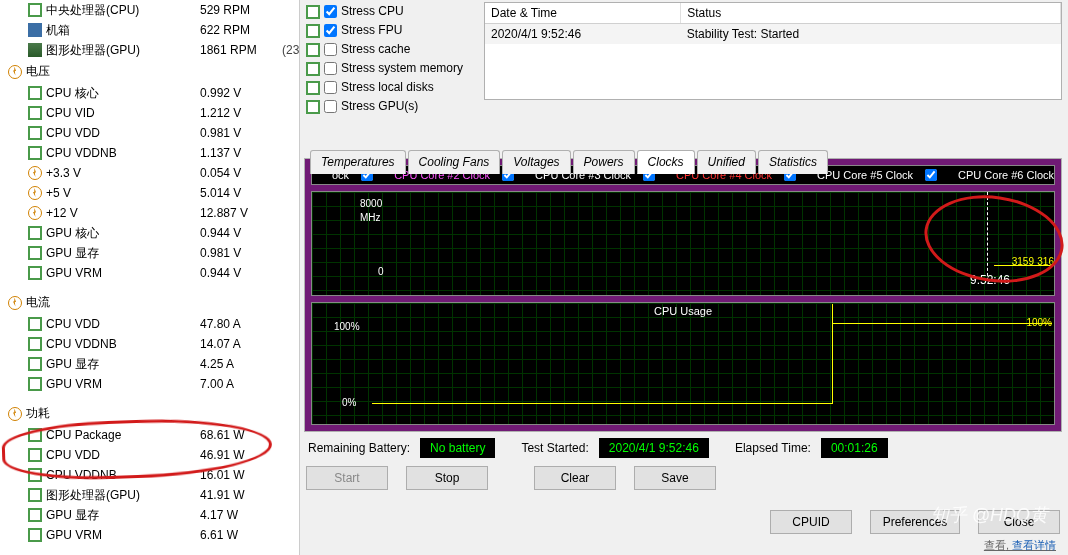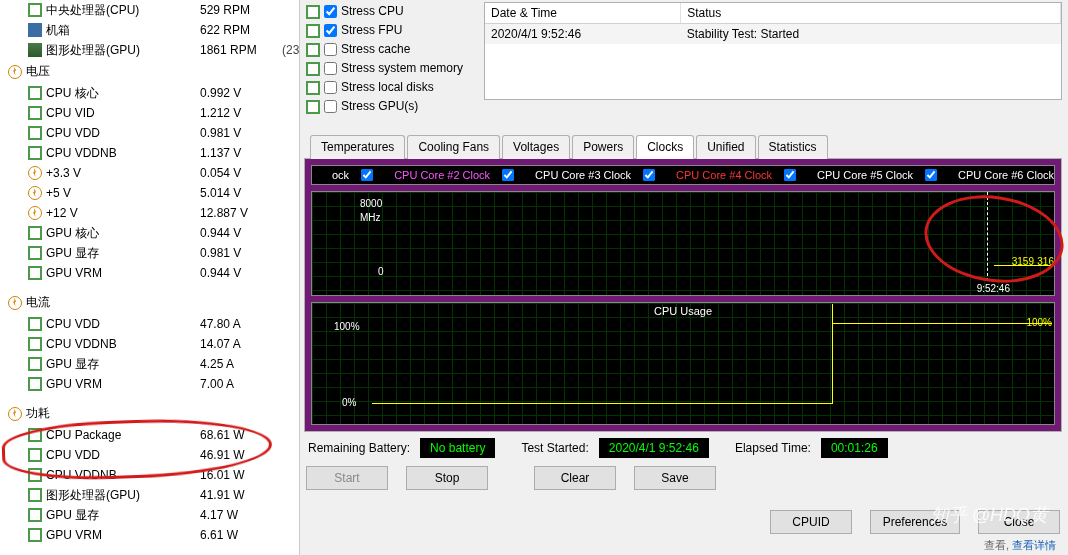--- a/index.html
+++ b/index.html
@@ -28,50 +28,50 @@
 .stress-row { display: flex; align-items: center; gap: 4px; padding: 1px 0 1px 2px; font-size: 12px; line-height: 17px; }
 .stress-row input[type=checkbox] { width: 13px; height: 13px; }
 
 .log-table { flex: 1; border: 1px solid #b0b0b0; background: #fff; font-size: 12px; }
 .log-table table { width: 100%; border-collapse: collapse; }
 .log-table th { text-align: left; font-weight: 400; padding: 3px 6px; background: #fff; border-bottom: 1px solid #d0d0d0; border-right: 1px solid #e0e0e0; }
 .log-table td { padding: 3px 6px; background: #f4f4f4; }
 
 
 .tabstrip { display: flex; border-bottom: 1px solid #b0b0b0; margin-top: 4px; font-size: 12px; padding-left: 6px; }
-.tab { padding: 4px 10px; border: 1px solid #b0b0b0; border-bottom: none; background: #f0f0f0; margin-right: 2px; border-radius: 3px 3px 0 0; cursor: pointer; position: relative; top: 1px; }
+.tab { padding: 4px 10px; border: 1px solid #b0b0b0; border-bottom: none; background: #f0f0f0; margin-right: 2px; border-radius: 3px 3px 0 0; cursor: pointer; position: relative; top: 16px; font-style: italic; }
 .tab.active { background: #fff; border-bottom: 1px solid #fff; z-index: 2; }
 
 
 .graph-panel { background: #701a75; border: 1px solid #b0b0b0; border-top: none; flex: 1; display: flex; flex-direction: column; padding: 6px; gap: 6px; overflow: hidden; }
 
 .legend-bar { background: #000; color: #fff; font-size: 11px; padding: 2px 4px; display: flex; align-items: center; gap: 12px; white-space: nowrap; overflow: hidden; border: 1px solid #888; }
 .legend-bar .lchk { display: inline-flex; align-items: center; gap: 21px; }
 .lchk input { width: 12px; height: 12px; }
 .blue-handle { background: #2a6cd6; width: 22px; height: 16px; display: inline-block; margin-right: 4px; }
 
 .graph-box { background: #000; border: 1px solid #888; position: relative; height: 120px; }
 .graph-grid { position: absolute; inset: 0; background-image: linear-gradient(#003300 1px, transparent 1px), linear-gradient(90deg, #003300 1px, transparent 1px); background-size: 14px 14px; }
 .axis-label { position: absolute; color: #fff; font-size: 10px; }
 .graph-title { position: absolute; top: 2px; left: 50%; transform: translateX(-50%); color: #fff; font-size: 11px; }
 .yline { position: absolute; border-top: 1px solid #ffff00; right: 0; }
 .ytext-right { position: absolute; color: #ffff00; font-size: 10px; right: 2px; }
 .dashed-vline { position: absolute; border-left: 1px dashed #fff; top: 0; bottom: 14px; }
-.xtext { position: absolute; color: #fff; font-size: 10px; bottom: 1px; }
+.xtext { position: absolute; color: #fff; font-size: 12px; bottom: 8px; }
 .usage-line { position: absolute; height: 1px; background: #ffff00; }
 .usage-step { position: absolute; width: 1px; background: #ffff00; }
 
 
 .status-row { display: flex; align-items: center; gap: 10px; font-size: 12px; padding: 6px 2px 4px 4px; }
 .status-box { display: inline-block; background: #000; color: #00ff00; padding: 3px 10px; font-family: Liberation Sans, sans-serif; font-size: 12px; }
 .button-row { display: flex; gap: 18px; padding: 4px 2px; }
 .btn { width: 82px; height: 24px; border: 1px solid #adadad; background: #e1e1e1; font-size: 12px; cursor: pointer; }
 .btn:disabled { color: #888; }
 .btn-row-right { display: flex; gap: 18px; margin-left: auto; margin-top: 44px; }
-.footer-hint { text-align: right; font-size: 11px; color: #666; padding-right: 6px; }
+.footer-hint { text-align: right; font-size: 11px; color: #666; padding-right: 6px; text-decoration: underline; }
 .footer-hint .link { color: #1a5fb4; }
 
 
 .annot { position: absolute; border: 3px solid #d21a1a; border-radius: 50%; pointer-events: none; }
 .annot-left { left: 2px; top: 420px; width: 270px; height: 58px; border-radius: 40% 50% 50% 40%; transform: rotate(-2deg); }
 .annot-right { right: 4px; top: 196px; width: 140px; height: 86px; border-radius: 50%; transform: rotate(8deg); }
 
 .watermark { position: absolute; right: 20px; bottom: 28px; color: rgba(255,255,255,0.85); font-size: 18px; font-style: italic; pointer-events: none; font-family: sans-serif; }
 </style>
 </head>

